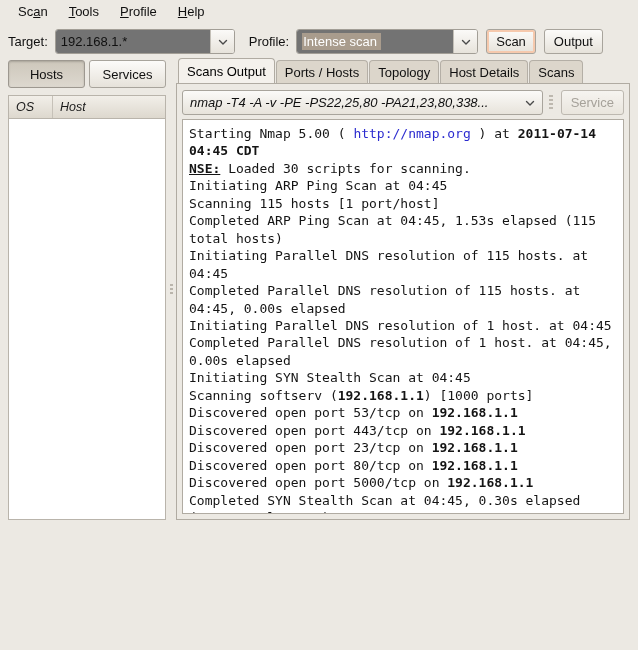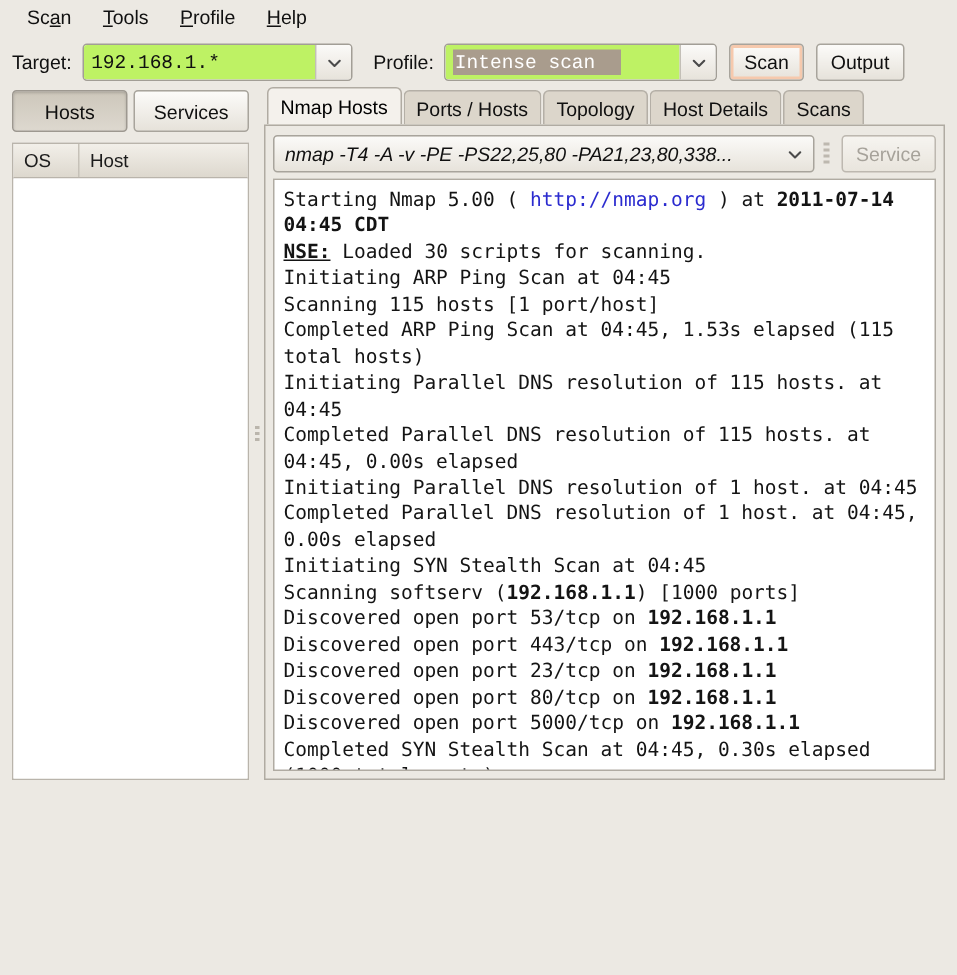--- a/index.html
+++ b/index.html
@@ -66,25 +66,24 @@
     background: #ffffff;
     box-sizing: border-box;
     overflow: hidden;
   }
   .combo .val {
     flex: 1 1 auto;
     display: flex;
     align-items: center;
     padding: 0 5px;
     font-size: 13px;
-    background: #bef264;
+    background: #737373;
     color: #101010;
     white-space: nowrap;
     overflow: hidden;
-    font-family: Liberation Mono, monospace;
   }
   .combo .arrow {
     width: 23px;
     flex: 0 0 23px;
     display: flex;
     align-items: center;
     justify-content: center;
     background: linear-gradient(#fbfaf8, #e7e3db);
     border-left: 1px solid #c3bfb7;
   }
@@ -94,21 +93,21 @@
     height: 9px;
   }
   .chev svg { display:block; }
 
   #target-combo { width: 180px; }
   #profile-combo { width: 182px; }
 
   .sel-highlight {
     background: #a99c8d;
     color: #ffffff;
-    padding: 1px 17px 1px 1px;
+    padding: 1px 4px 1px 1px;
   }
 
   .btn {
     height: 25px;
     min-width: 46px;
     padding: 0 9px;
     margin-left: 8px;
     font-size: 13px;
     color: #101010;
     background: linear-gradient(#fcfbf9, #e6e2da);
@@ -203,20 +202,21 @@
     flex-direction: column;
     min-height: 0;
     box-sizing: border-box;
   }
   .hl-header {
     display: flex;
     height: 22px;
     flex: 0 0 22px;
     background: linear-gradient(#f2efe9, #ddd8ce);
     border-bottom: 1px solid #b9b4ab;
+    font-style: italic;
   }
   .hl-col {
     display: flex;
     align-items: center;
     padding: 0 7px;
     font-size: 12.5px;
     color: #1b1b1b;
     box-sizing: border-box;
   }
   .hl-col.os { width: 44px; flex: 0 0 44px; border-right: 1px solid #c6c1b8; }
@@ -445,21 +445,21 @@
     <div class="splitter">
       <div class="grip">
           <i></i>
           <i></i>
           <i></i>
         </div>
     </div>
 
     <div class="rightpane">
       <div class="tabbar">
-        <div class="tab active">Nmap Hosts</div>
+        <div class="tab active">Scans Output</div>
         <div class="tab">Ports / Hosts</div>
         <div class="tab">Topology</div>
         <div class="tab">Host Details</div>
         <div class="tab">Scans</div>
       </div>
 
       <div class="tabpanel">
         <div class="scanrow">
           <div class="scancombo">
             <div class="val">nmap -T4 -A -v -PE -PS22,25,80 -PA21,23,80,338...</div>

